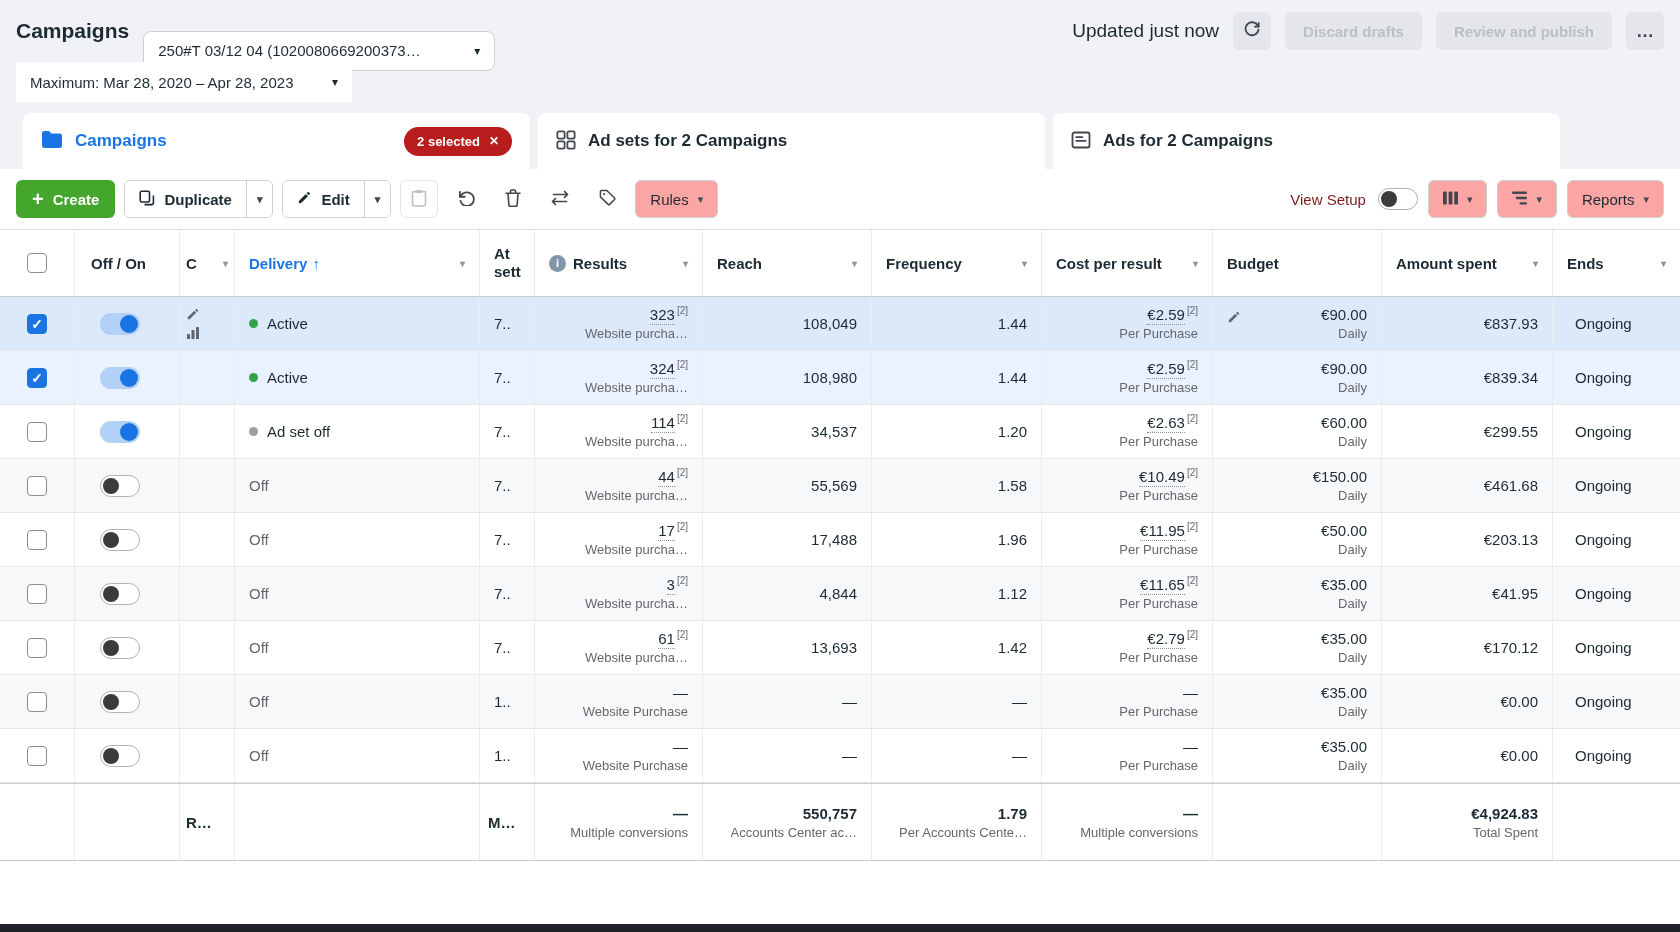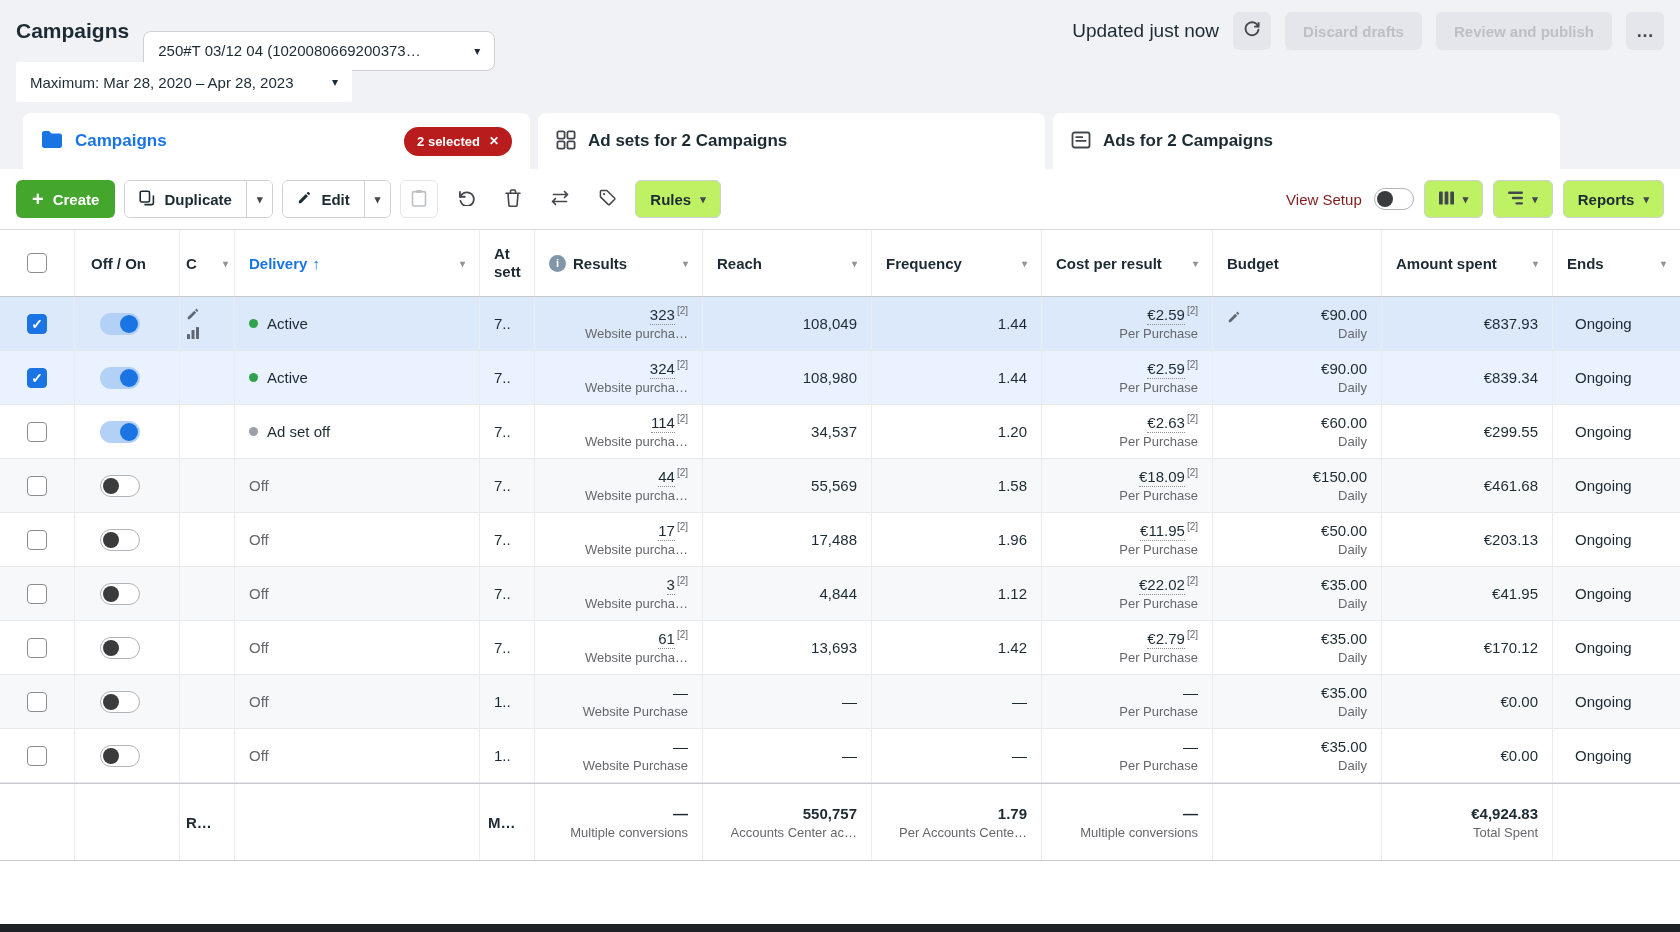--- a/index.html
+++ b/index.html
@@ -47,22 +47,22 @@
   .btn-create { background:#45a62d; color:#fff; border:none; border-radius:6px; height:38px;
     padding:0 16px; font-size:15px; font-weight:bold; display:flex; align-items:center; gap:9px; cursor:pointer; font-family:inherit; }
   .plus { font-size:20px; font-weight:bold; line-height:1; }
   .split { display:flex; border:1px solid #ced0d4; border-radius:6px; overflow:hidden; height:38px; background:#fff; }
   .seg { border:none; background:#fff; height:100%; display:flex; align-items:center; gap:9px;
     padding:0 14px; font-size:15px; font-weight:bold; color:#1c2b33; cursor:pointer; font-family:inherit; }
   .caret-seg { border-left:1px solid #ced0d4; padding:0 10px; font-size:11px; color:#42474d; }
   .tool-icon { width:38px; height:38px; border:none; background:transparent; display:flex;
     align-items:center; justify-content:center; cursor:pointer; border-radius:6px; }
   .tool-icon.bordered { border:1px solid #e4e6eb; background:#fff; cursor:default; }
-  .btn-outline { border:1px solid #ced0d4; background:#bef264; border-radius:6px; height:38px;
-    padding:0 14px; font-size:15px; font-weight:bold; color:#1c2b33; display:flex; align-items:center; gap:9px; cursor:pointer; font-family:inherit; }
+  .btn-outline { border:1px solid #ced0d4; background:#fca5a5; border-radius:6px; height:38px;
+    padding:0 14px; font-size:15px; font-weight:normal; color:#1c2b33; display:flex; align-items:center; gap:9px; cursor:pointer; font-family:inherit; }
   .bcaret { font-size:11px; color:#42474d; }
   .right-group { margin-left:auto; display:flex; align-items:center; gap:10px; }
   .vs-label { font-size:15px; color:#7f1d1d; margin-right:2px; }
 
   
   .toggle { width:40px; height:22px; border-radius:12px; position:relative; display:inline-block; cursor:pointer; flex:0 0 auto; }
   .toggle.on { background:#b3d0f7; }
   .toggle.on .knob { position:absolute; right:2px; top:2px; width:18px; height:18px; border-radius:50%; background:#1b74e4; }
   .toggle.off { background:#fff; border:1px solid #b0b3b8; }
   .toggle.off .knob { position:absolute; left:2px; top:2px; width:16px; height:16px; border-radius:50%; background:#3a3b3c; }
@@ -507,21 +507,21 @@
               <span class="val"><span class="metric-link">44</span><sup class="fn">[2]</sup></span>
               <span class="sub">Website purcha…</span>
             </div>
             <div class="cell c-num">
               <span class="val">55,569</span>
             </div>
             <div class="cell c-num">
               <span class="val">1.58</span>
             </div>
             <div class="cell c-num">
-              <span class="val"><span class="metric-link">€18.09</span><sup class="fn">[2]</sup></span>
+              <span class="val"><span class="metric-link">€10.49</span><sup class="fn">[2]</sup></span>
               <span class="sub">Per Purchase</span>
             </div>
             <div class="cell c-num">
               <span class="val">€150.00</span>
               <span class="sub">Daily</span>
             </div>
             <div class="cell c-num">
               <span class="val">€461.68</span>
             </div>
             <div class="cell c-ends">
@@ -589,21 +589,21 @@
               <span class="val"><span class="metric-link">3</span><sup class="fn">[2]</sup></span>
               <span class="sub">Website purcha…</span>
             </div>
             <div class="cell c-num">
               <span class="val">4,844</span>
             </div>
             <div class="cell c-num">
               <span class="val">1.12</span>
             </div>
             <div class="cell c-num">
-              <span class="val"><span class="metric-link">€22.02</span><sup class="fn">[2]</sup></span>
+              <span class="val"><span class="metric-link">€11.65</span><sup class="fn">[2]</sup></span>
               <span class="sub">Per Purchase</span>
             </div>
             <div class="cell c-num">
               <span class="val">€35.00</span>
               <span class="sub">Daily</span>
             </div>
             <div class="cell c-num">
               <span class="val">€41.95</span>
             </div>
             <div class="cell c-ends">

